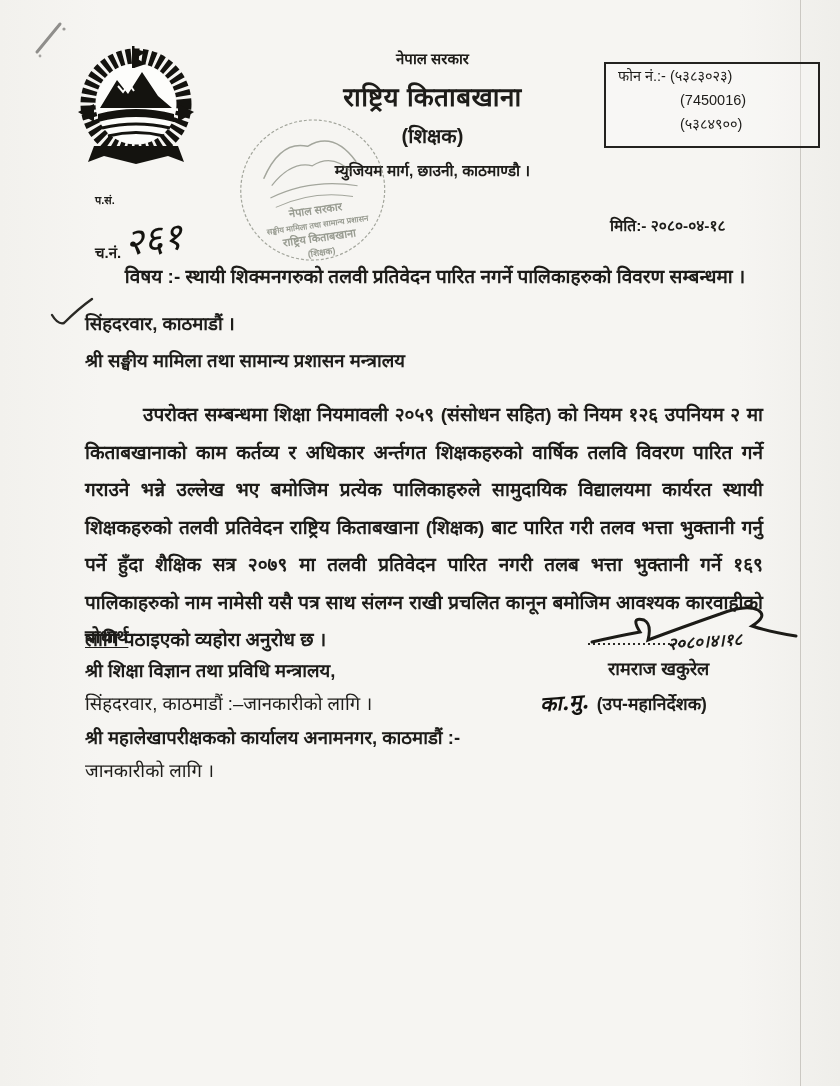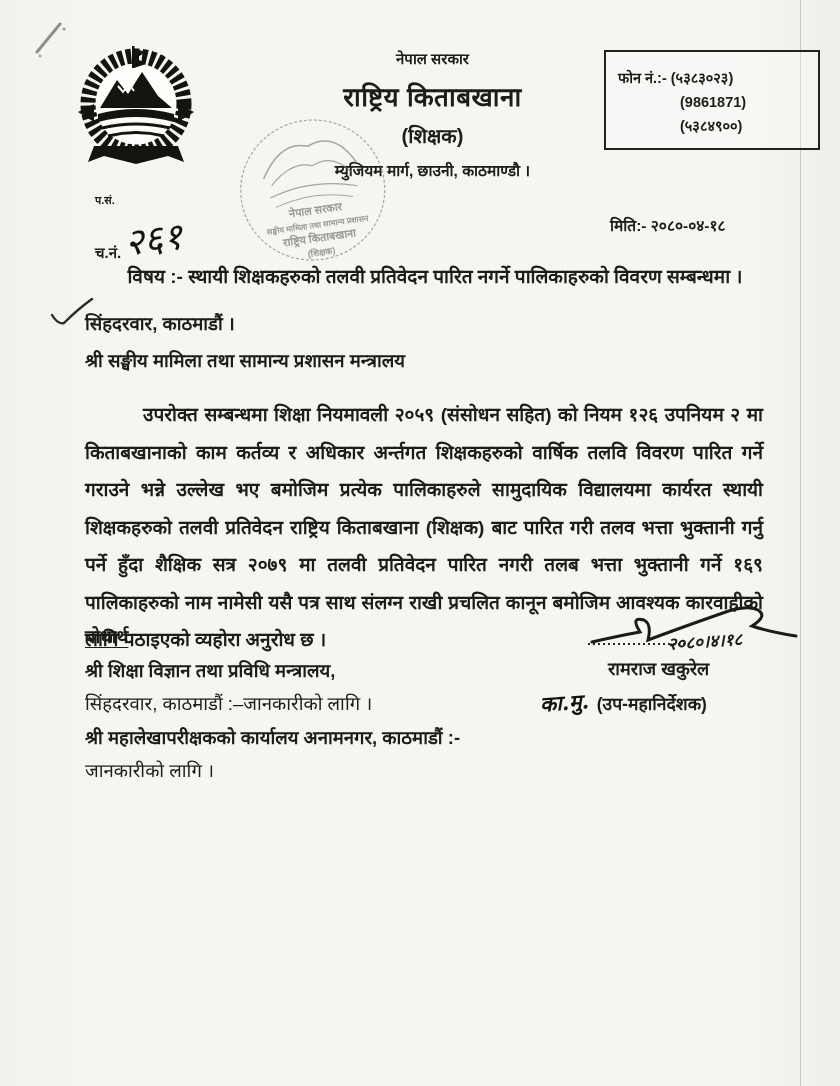--- a/index.html
+++ b/index.html
@@ -16,23 +16,23 @@
   .edge-line{position:absolute;left:800px;top:0;width:1px;height:1086px;background:#cbc8c2;}
   
   .emblem{position:absolute;left:72px;top:42px;width:128px;height:134px;}
   .head{position:absolute;left:225px;top:48px;width:415px;text-align:center;}
   .head .gov{font-size:15px;font-weight:700;}
   .head .ministry{font-size:17px;font-weight:700;margin-top:10px;}
   .head .office{font-size:26px;font-weight:700;margin-top:10px;letter-spacing:.5px;}
   .head .section{font-size:20px;font-weight:700;margin-top:8px;}
   .head .address{font-size:15.5px;font-weight:700;margin-top:10px;}
   .phone-box{
-    position:absolute;left:604px;top:50px;width:190px;
-    border:2px solid #23221f;padding:14px 10px 10px 12px;
-    font-size:14.5px;font-weight:700;line-height:24px;background:rgba(255,255,255,.25);
+    position:absolute;left:604px;top:62px;width:190px;
+    border:2px solid #23221f;padding:0 10px 10px 12px;
+    font-size:14.5px;font-weight:400;line-height:24px;background:rgba(255,255,255,.25);
   }
   .phone-box .num-line{padding-left:62px;}
   .stamp{position:absolute;left:218px;top:110px;width:190px;height:165px;opacity:.8;}
   
   .ps{position:absolute;left:95px;top:192px;font-size:11px;font-weight:700;}
   .chn{position:absolute;left:95px;top:218px;font-size:15px;font-weight:700;}
   .hand-number{
     display:inline-block;font-size:37px;font-weight:400;color:#14130f;
     transform:rotate(-7deg) translateY(-6px);margin-left:4px;
     font-family:"DejaVu Serif","Liberation Serif",serif;font-style:italic;
@@ -101,21 +101,21 @@
     <div class="office">राष्ट्रिय किताबखाना</div>
     <div class="section">(शिक्षक)</div>
     <div class="address">म्युजियम मार्ग, छाउनी, काठमाण्डौ ।</div>
   </div>
 
   <div class="phone-box">
     <div>
       <span>फोन नं.:-</span>
       <span>(५३८३०२३)</span>
     </div>
-    <div class="num-line">(9861871)</div>
+    <div class="num-line">(7450016)</div>
     <div class="num-line">(५३८४९००)</div>
   </div>
 
   <svg class="stamp" viewBox="0 0 190 165">
     <g transform="rotate(-8 95 82)" stroke="#6d7264" fill="none" opacity="0.75">
       <ellipse cx="95" cy="80" rx="72" ry="70" stroke-width="1.2" stroke-dasharray="3 2"></ellipse>
       <path d="M48 62 Q70 26 96 36 Q124 24 142 58" stroke-width="1.5"></path>
       <path d="M55 70 Q78 48 98 56 Q120 46 136 68" stroke-width="1.2"></path>
       <path d="M52 82 Q95 68 140 82" stroke-width="1.2"></path>
       <path d="M56 92 Q95 80 134 92" stroke-width="1"></path>
@@ -131,21 +131,21 @@
   <div class="ps">प.सं.</div>
   <div class="chn">
     <span>च.नं.</span><span class="hand-number">२६१</span>
   </div>
 
   <div class="miti">
     <span>मिति:-</span>
     <span>२०८०-०४-१८</span>
   </div>
 
-  <div class="subject">विषय :- स्थायी शिक्षकहरुको तलवी प्रतिवेदन पारित नगर्ने पालिकाहरुको विवरण सम्बन्धमा ।</div>
+  <div class="subject">विषय :- स्थायी शिक्मनगरुको तलवी प्रतिवेदन पारित नगर्ने पालिकाहरुको विवरण सम्बन्धमा ।</div>
 
   <svg class="tick" viewBox="0 0 46 40">
     <path d="M4 22 Q10 32 16 30 Q30 16 44 6" stroke="#2a2925" stroke-width="2.4" fill="none" stroke-linecap="round"></path>
   </svg>
 
   <div class="addressee">
     <div>सिंहदरवार, काठमाडौं ।</div>
     <div>श्री सङ्घीय मामिला तथा सामान्य प्रशासन मन्त्रालय</div>
   </div>
 

